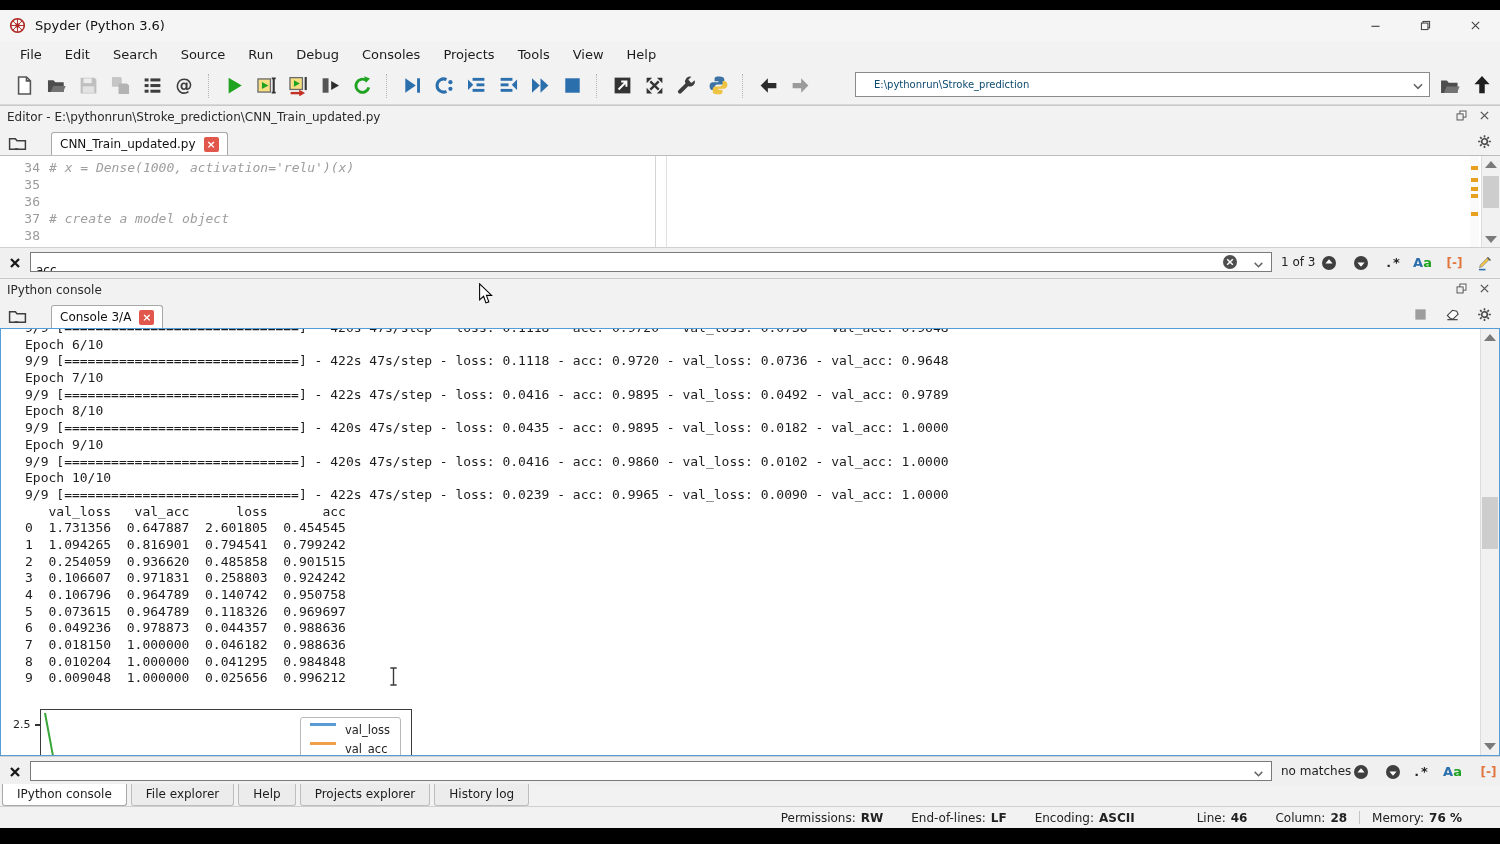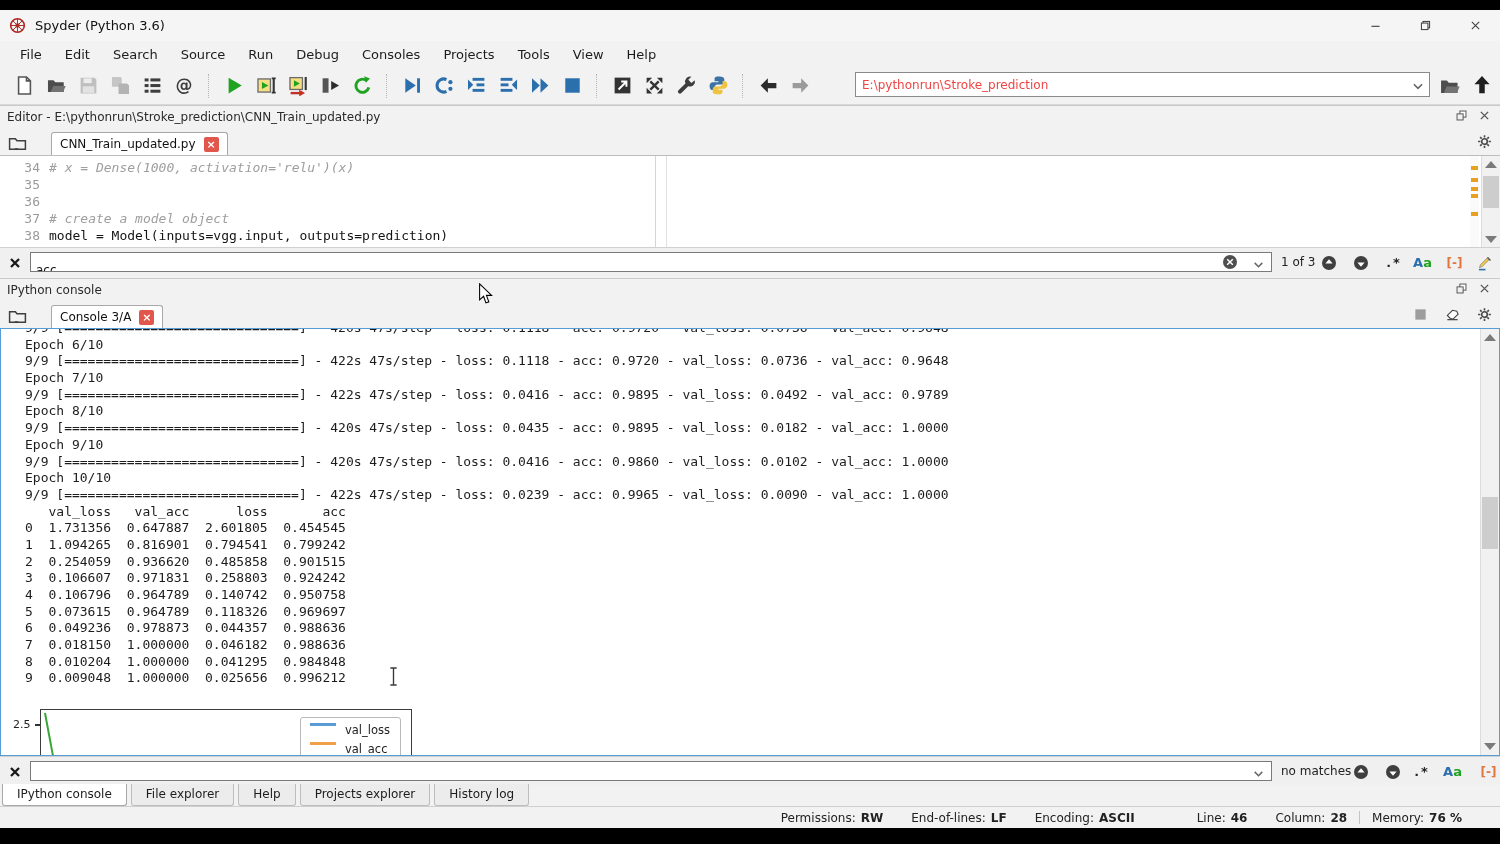--- a/index.html
+++ b/index.html
@@ -23,21 +23,21 @@
   .menu-item{font-size:13px;color:#1c1c1c;padding:3px 10px;margin-right:3px;}
 
   
   #toolbar{position:absolute;top:67px;left:0;width:1500px;height:38px;background:#f2f2f2;border-bottom:1px solid #d8d8d8;display:flex;align-items:center;box-sizing:border-box;}
   #toolbar-groups{display:flex;align-items:center;padding-left:8px;}
   .tb-btn{width:30px;height:30px;display:flex;align-items:center;justify-content:center;margin:0 1px;}
   .tb-btn svg{width:21px;height:21px;}
   .tb-sep{width:1px;height:24px;border-left:1px dotted #b5b5b5;margin:0 8px;}
   .glyph-icon{font-size:17px;font-weight:bold;line-height:1;}
   #path-combo{position:absolute;left:855px;top:5px;width:575px;height:25px;background:#fff;border:1px solid #8a8a8a;display:flex;align-items:center;box-sizing:border-box;}
-  #path-combo .path-text{font-size:12px;margin-left:6px;color:#ef4444;flex:1;}
+  #path-combo .path-text{font-size:10px;margin-left:18px;color:#0c4a6e;flex:1;}
   #path-combo .combo-chevron{width:14px;height:14px;margin-right:4px;}
   #dir-open-btn{position:absolute;left:1436px;top:7px;width:26px;height:24px;}
   #dir-up-btn{position:absolute;left:1468px;top:5px;width:26px;height:26px;}
   #nav-back svg,#nav-fwd svg,#dir-open-btn svg,#dir-up-btn svg{width:22px;height:22px;}
 
   
   .pane-title{font-size:12px;color:#2a2a2a;padding-left:7px;display:flex;align-items:center;}
   .pane-ctl{width:16px;height:16px;display:inline-flex;}
   .pane-ctl svg{width:13px;height:13px;}
 
@@ -373,21 +373,21 @@
               <path d="M8 1.2v2.4M8 12.4v2.4M1.2 8h2.4M12.4 8h2.4M3.3 3.3L5 5M12.7 3.3L11 5M3.3 12.7L5 11M12.7 12.7L11 11"></path>
             </g>
           </svg></span>
     </div>
     <div id="code-area">
       <div id="code-lines">
           <div class="code-line"><span class="lnum">34</span><span class="ltext"><span class="tok-comment"># x = Dense(1000, activation='relu')(x)</span></span></div>
           <div class="code-line"><span class="lnum">35</span></div>
           <div class="code-line"><span class="lnum">36</span><span class="ltext"></span></div>
           <div class="code-line"><span class="lnum">37</span><span class="ltext"><span class="tok-comment"># create a model object</span></span></div>
-          <div class="code-line"><span class="lnum">38</span><span class="ltext"><span class="tok-plain">model = Model(inputs=vgg.input, outputs=prediction)</span></span></div>
+          <div class="code-line"><span class="lnum">38</span></div>
         </div>
       <div id="editor-vsep"></div>
       <div id="edge-line"></div>
       <div class="warn-col">
         <div class="warn-mark" style="top:10px"></div>
         <div class="warn-mark" style="top:22px"></div>
         <div class="warn-mark" style="top:31px"></div>
         <div class="warn-mark" style="top:38px"></div>
         <div class="warn-mark" style="top:56px"></div>
       </div>

